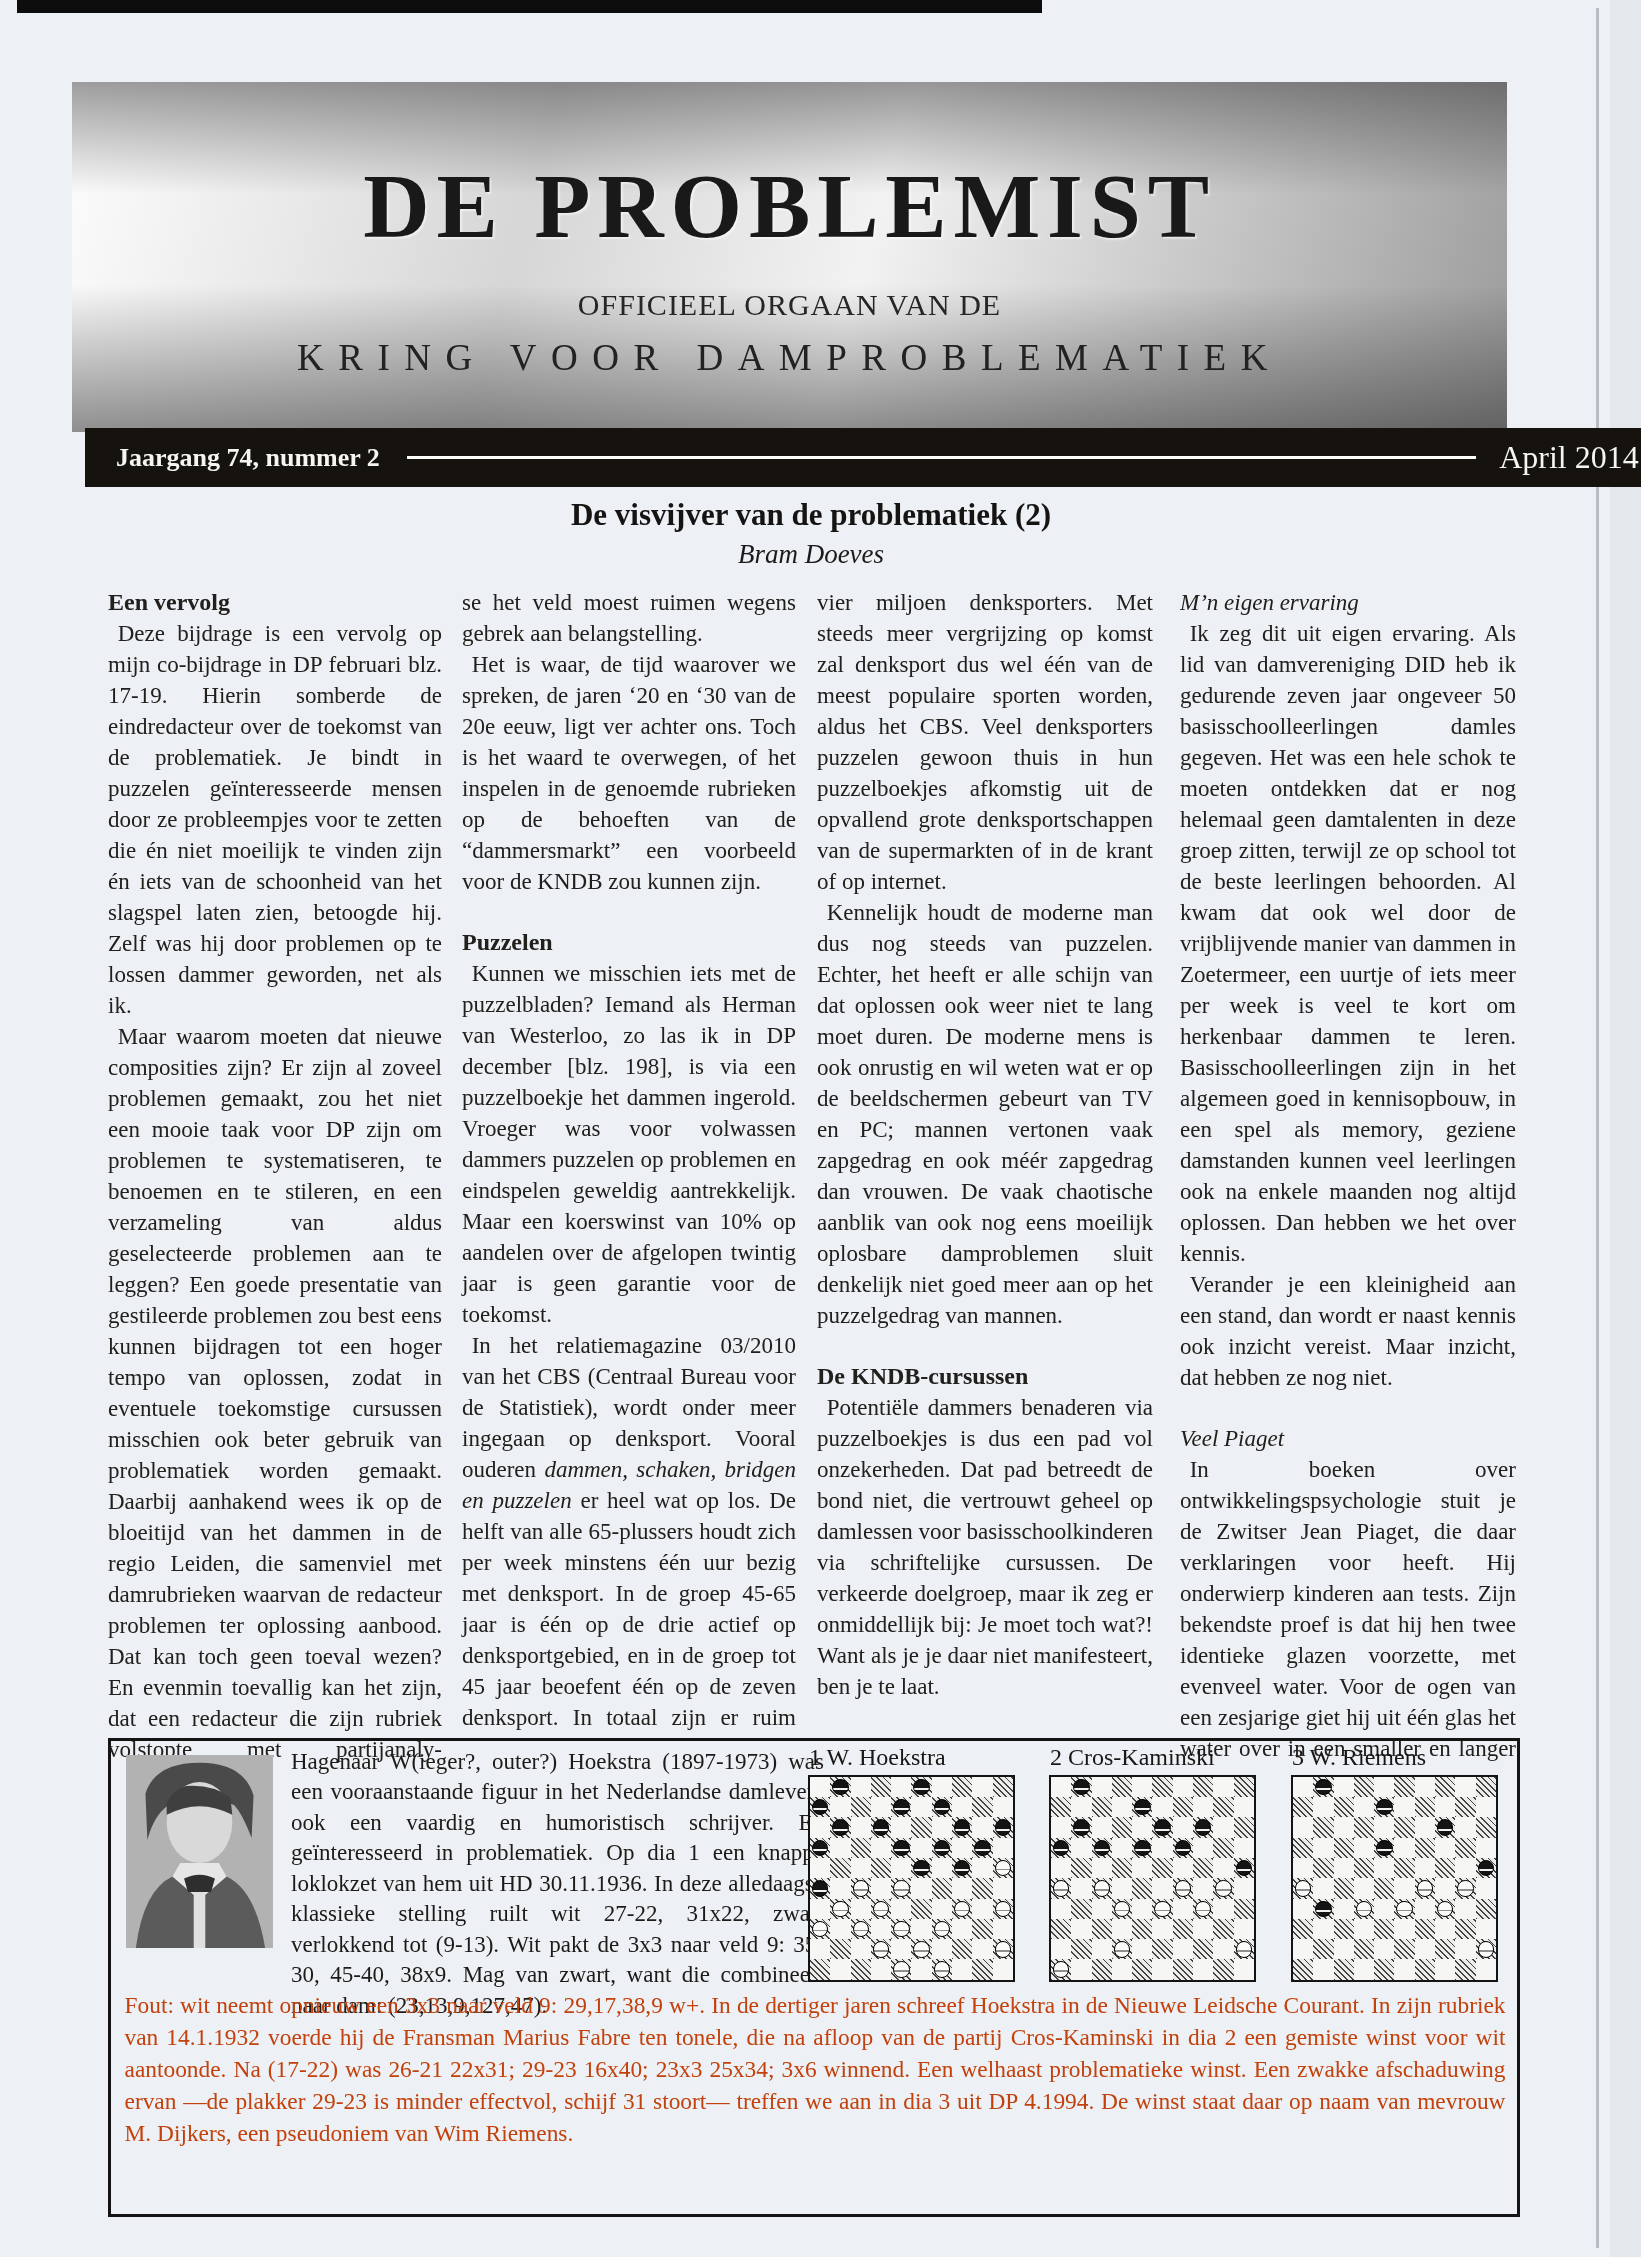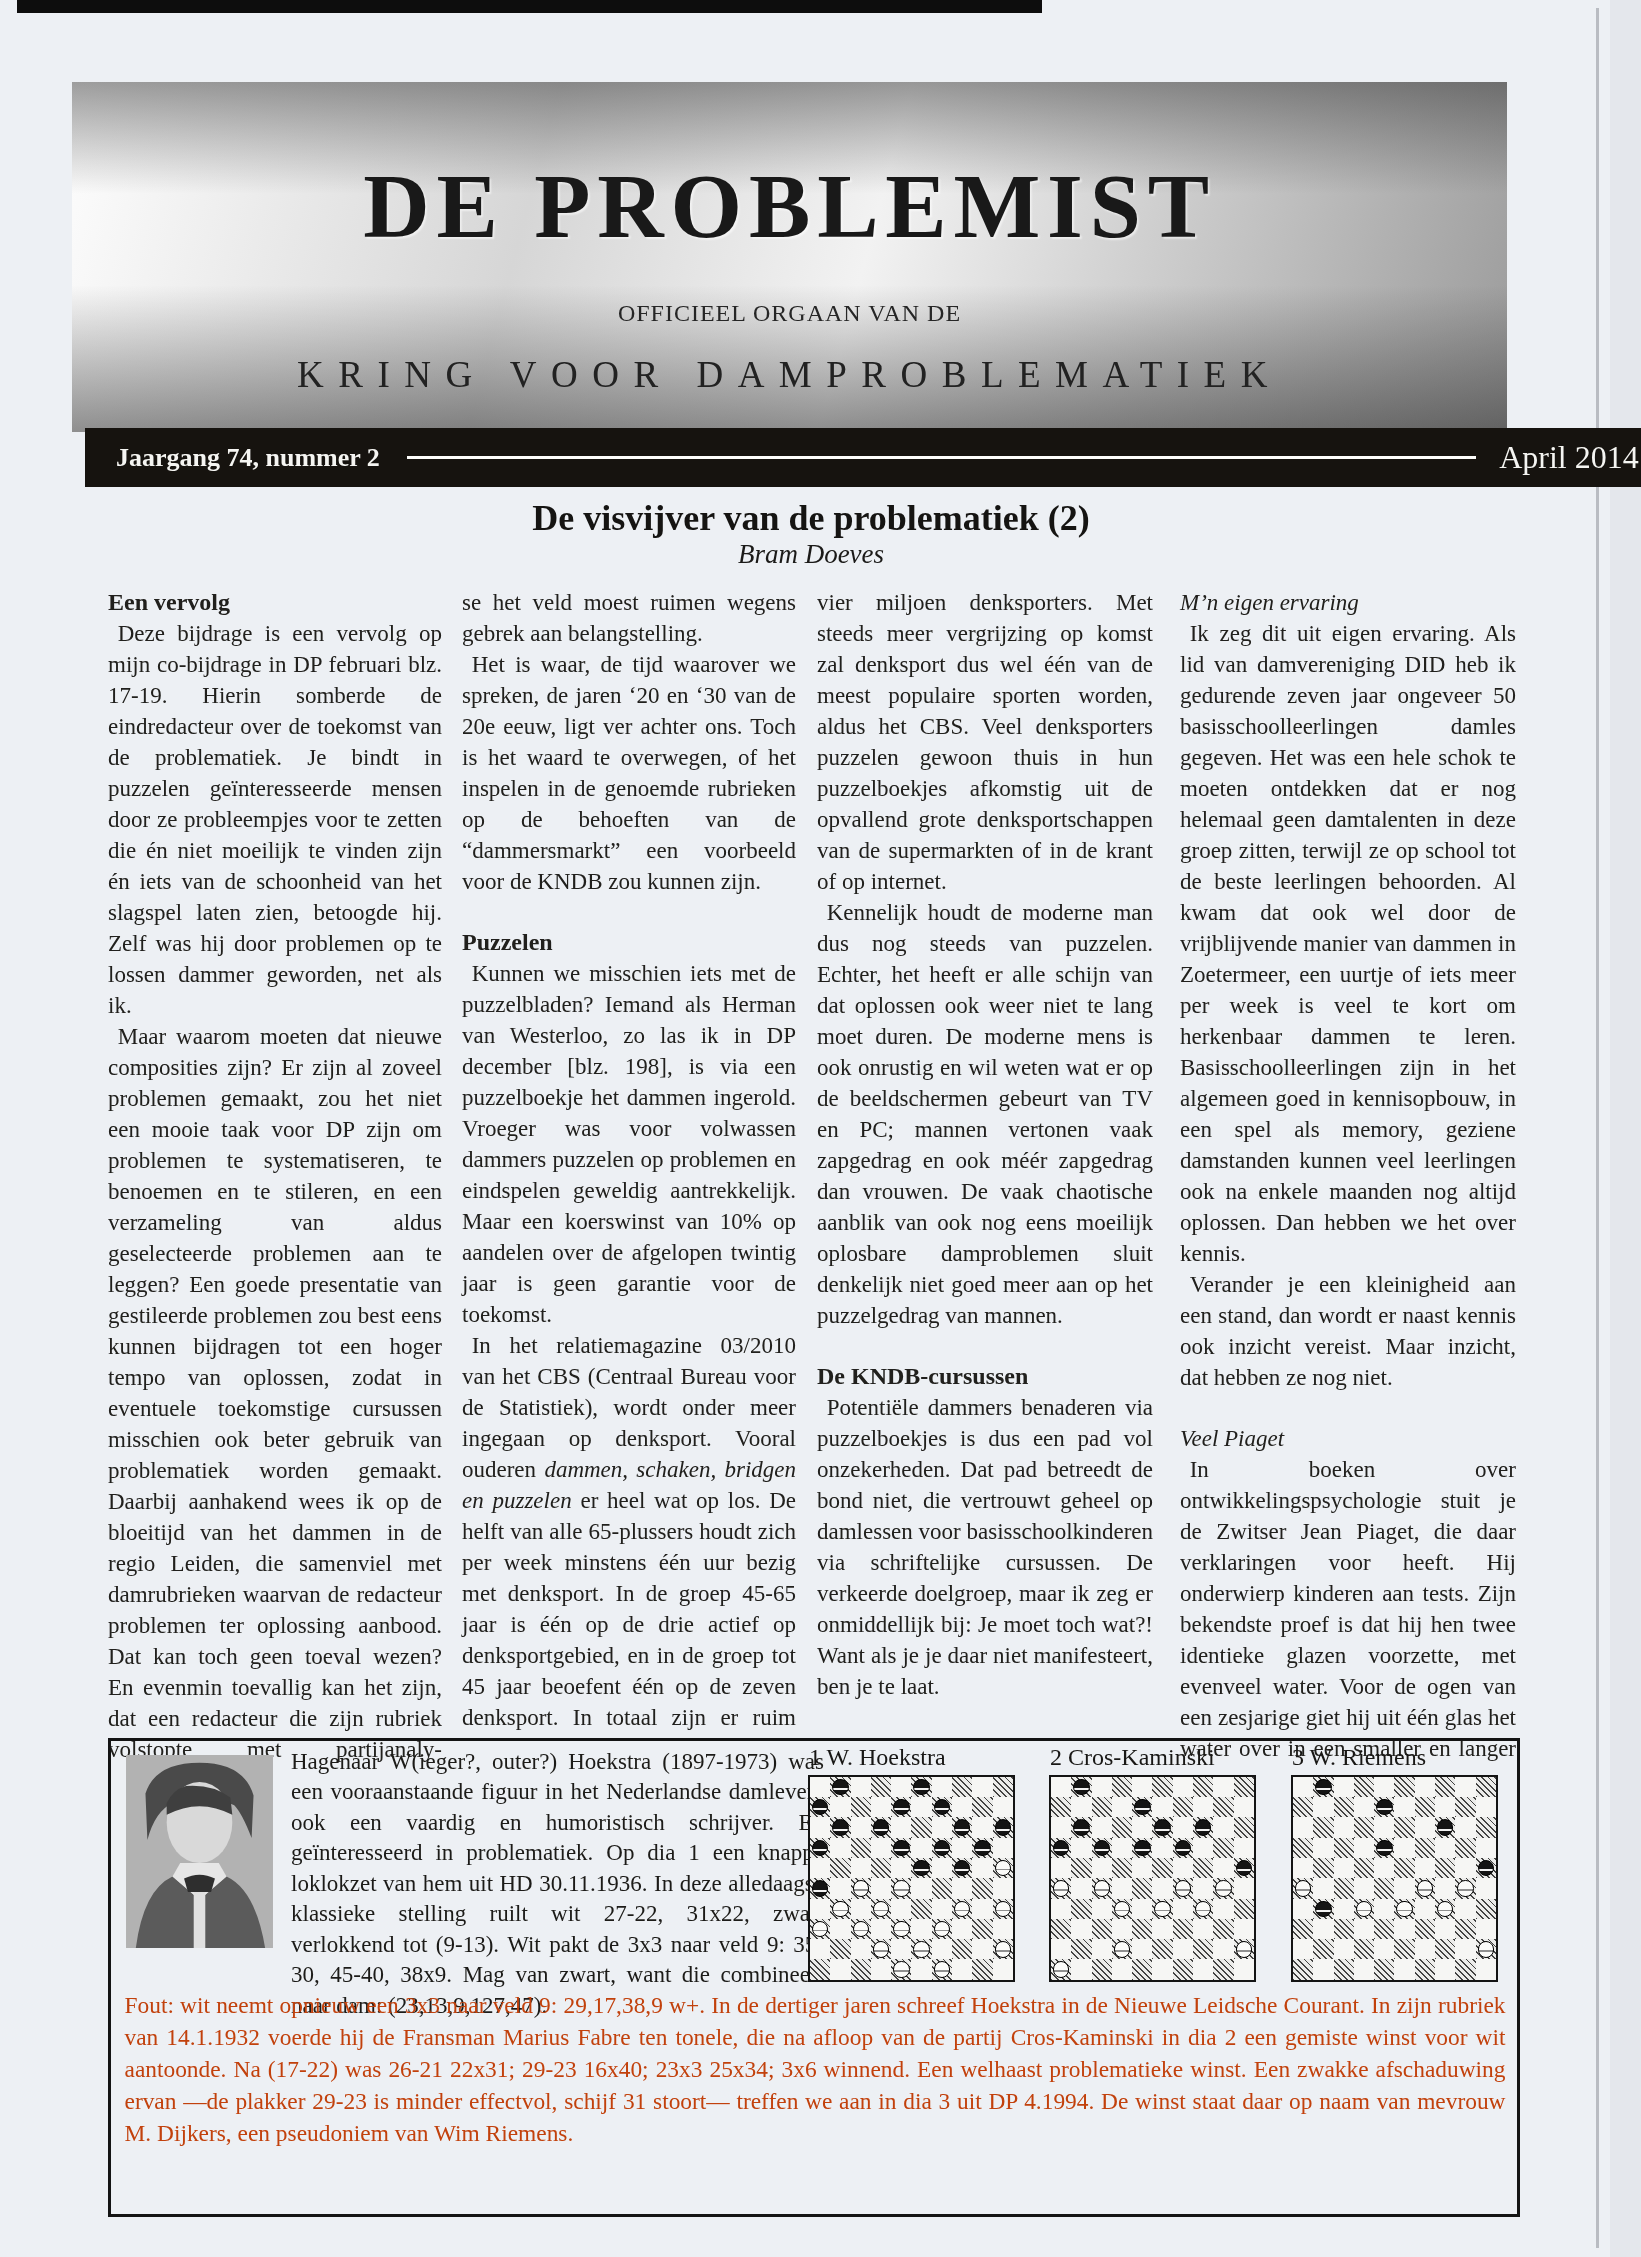--- a/index.html
+++ b/index.html
@@ -19,36 +19,36 @@
     background:
       linear-gradient(to bottom, rgba(40,40,40,.45) 0%, rgba(255,255,255,0) 32%, rgba(255,255,255,0) 58%, rgba(40,40,40,.50) 100%),
       linear-gradient(105deg,#fdfdfd 0%,#d6d6d6 32%,#f2f2f2 55%,#9b9b9b 100%);
     text-align:center;
   }
   .masthead-title{
     margin:0;padding-top:71px;
     font-size:92px;font-weight:bold;letter-spacing:6.8px;color:#191919;
     text-shadow:1.9px 1.9px 1.9px rgba(255,255,255,.55);
   }
-  .masthead-sub1{margin:12px;padding-top:29px;font-size:24px;letter-spacing:1px;color:#262626;}
+  .masthead-sub1{margin:0;padding-top:29px;font-size:30px;letter-spacing:1px;color:#262626;}
   .masthead-sub2{margin:0;padding-top:13.5px;font-size:37px;letter-spacing:14.5px;color:#222;}
 
   .issue-bar{
     position:absolute;left:85px;top:428px;width:1573px;height:59px;
     background:#16130f;color:#f5f5f2;
     display:flex;align-items:center;box-sizing:border-box;padding:0 19.3px 0 31px;
   }
   .issue-label{font-size:26px;font-weight:bold;white-space:nowrap;}
   .issue-rule{flex:1;height:2.9px;background:#fdfdfb;margin:0 23px 0 27px;}
   .date-label{font-size:32px;white-space:nowrap;}
 
   
   .article-title{
     position:absolute;left:108px;top:497px;width:1406px;
-    text-align:center;font-size:36px;font-weight:bold;margin:0;color:#151412;
+    text-align:center;font-size:31px;font-weight:bold;margin:0;color:#151412;
   }
   .article-byline{
     position:absolute;left:108px;top:539px;width:1406px;
     text-align:center;font-size:27px;font-style:italic;margin:0;color:#1b1a18;
   }
 
   
   .tcol{position:absolute;top:587px;font-size:23px;line-height:31px;text-align:justify;color:#21201d;}
   .tcol p{margin:0;text-indent:9.7px;}
   .tcol p.pc{text-indent:0;}

